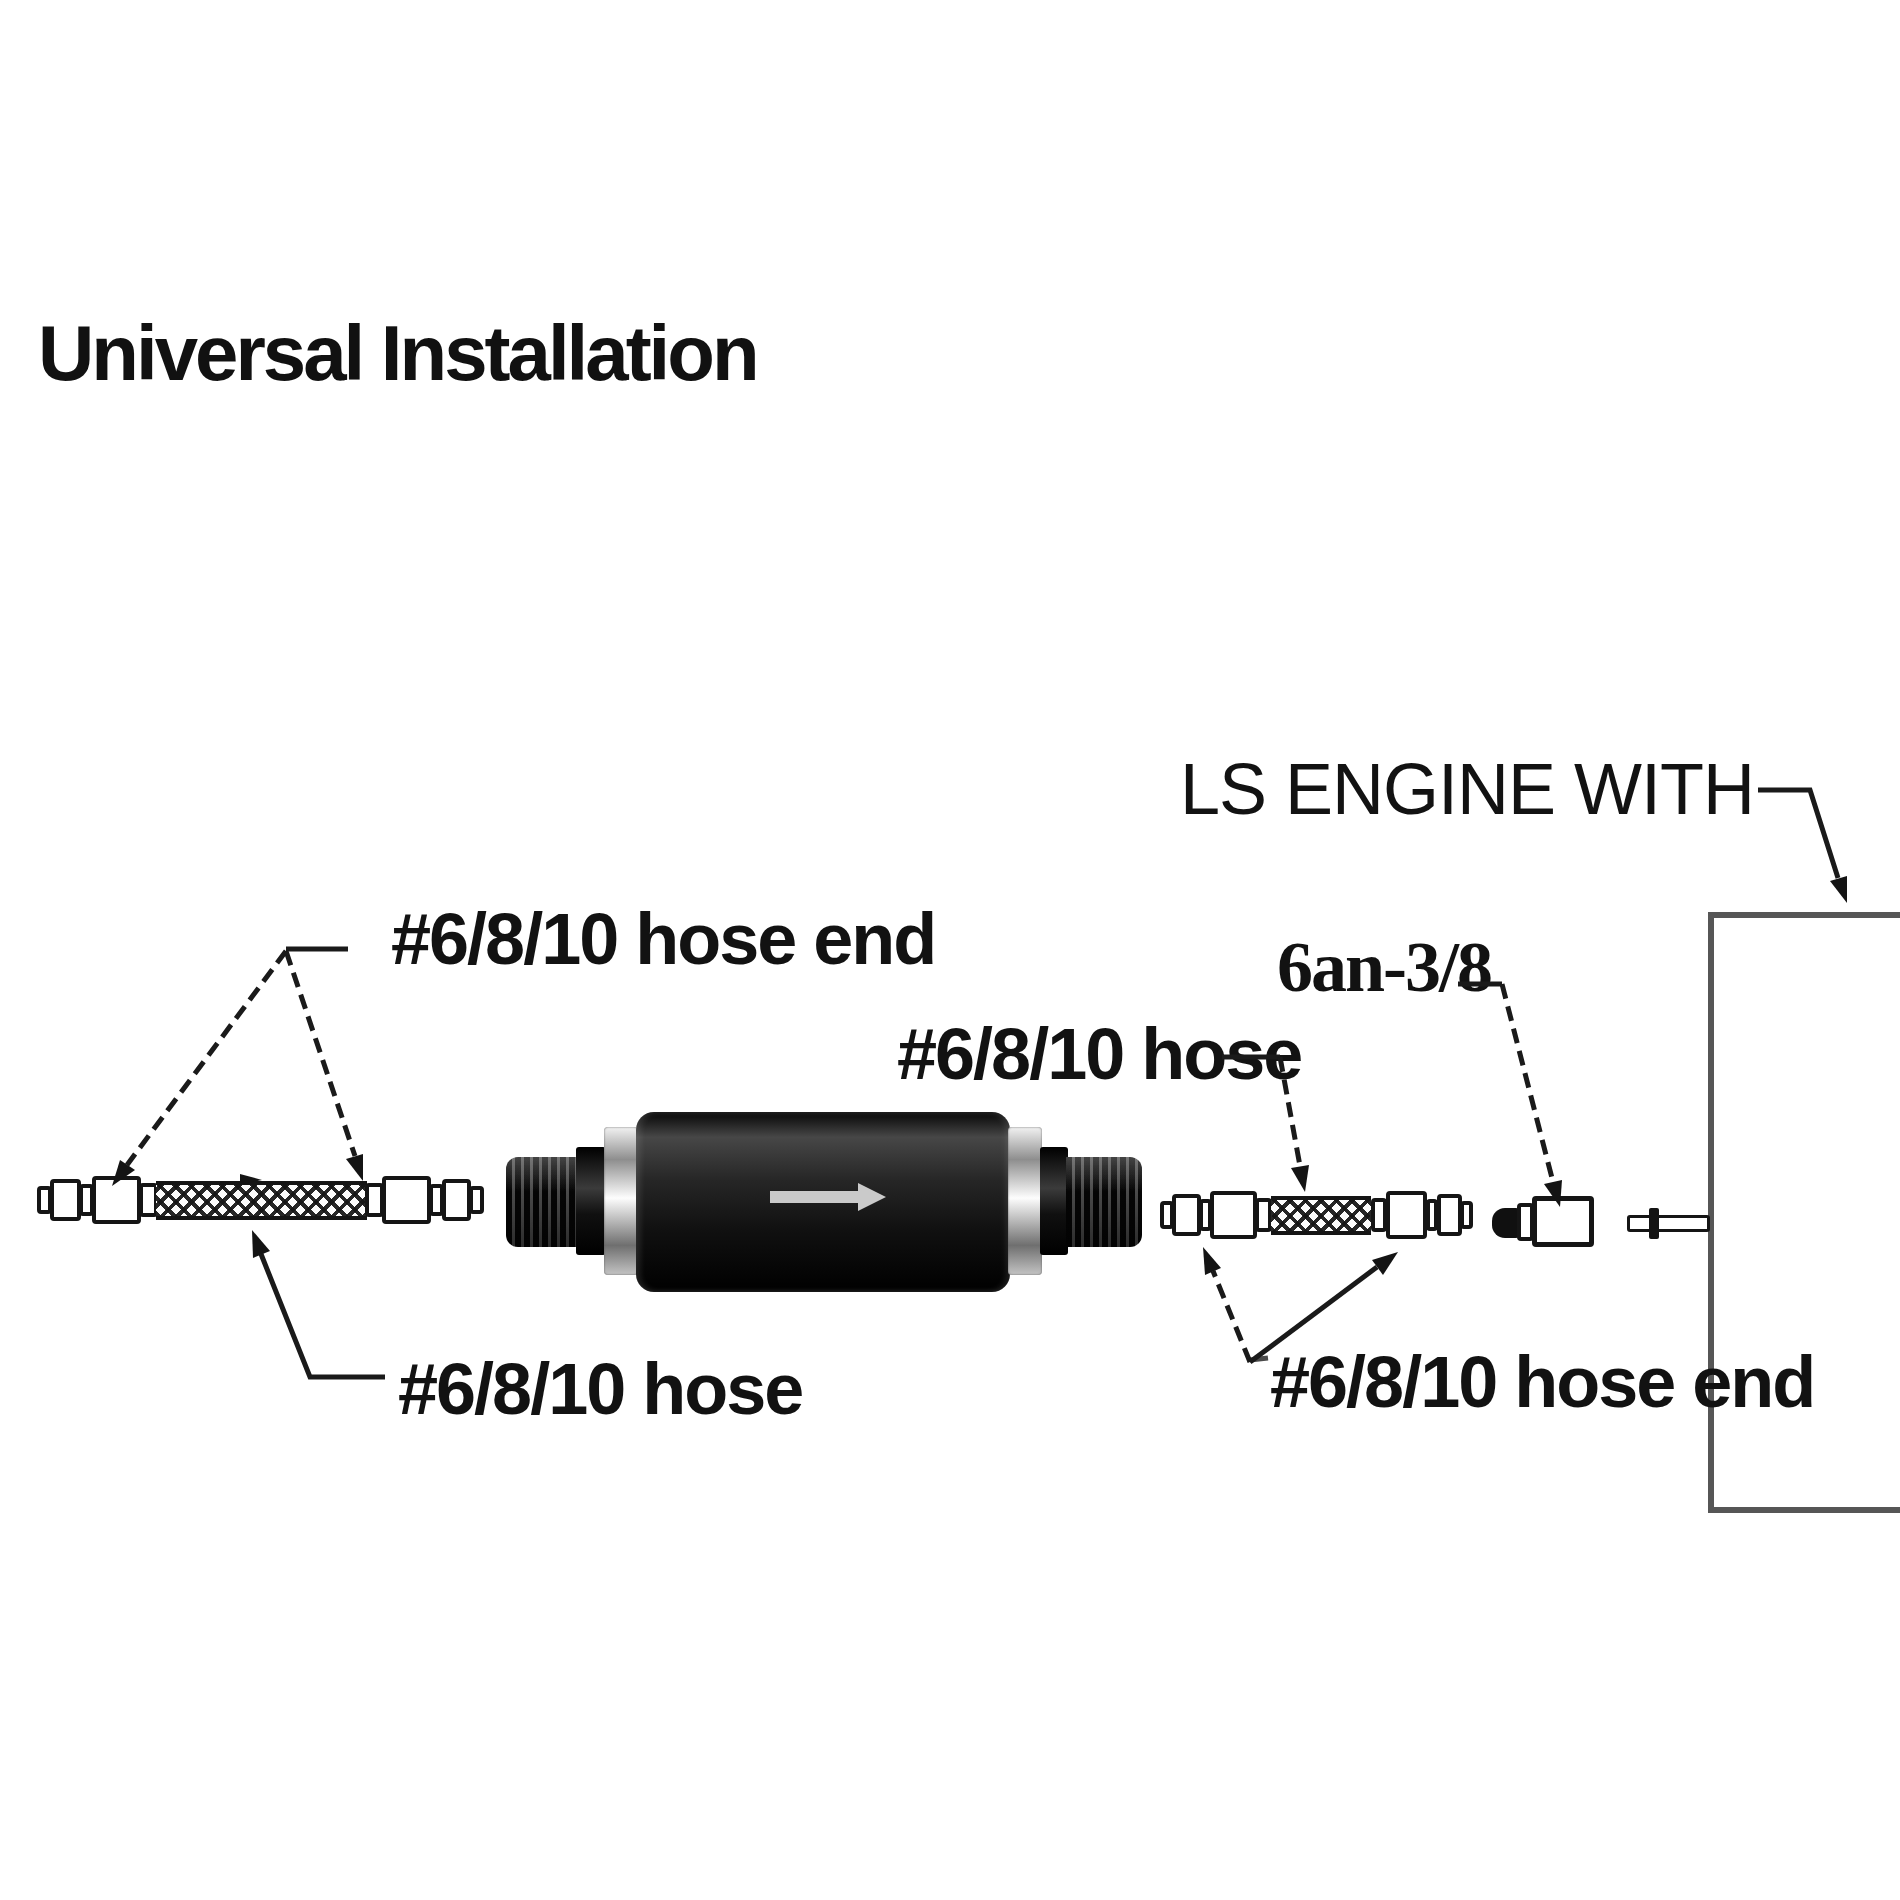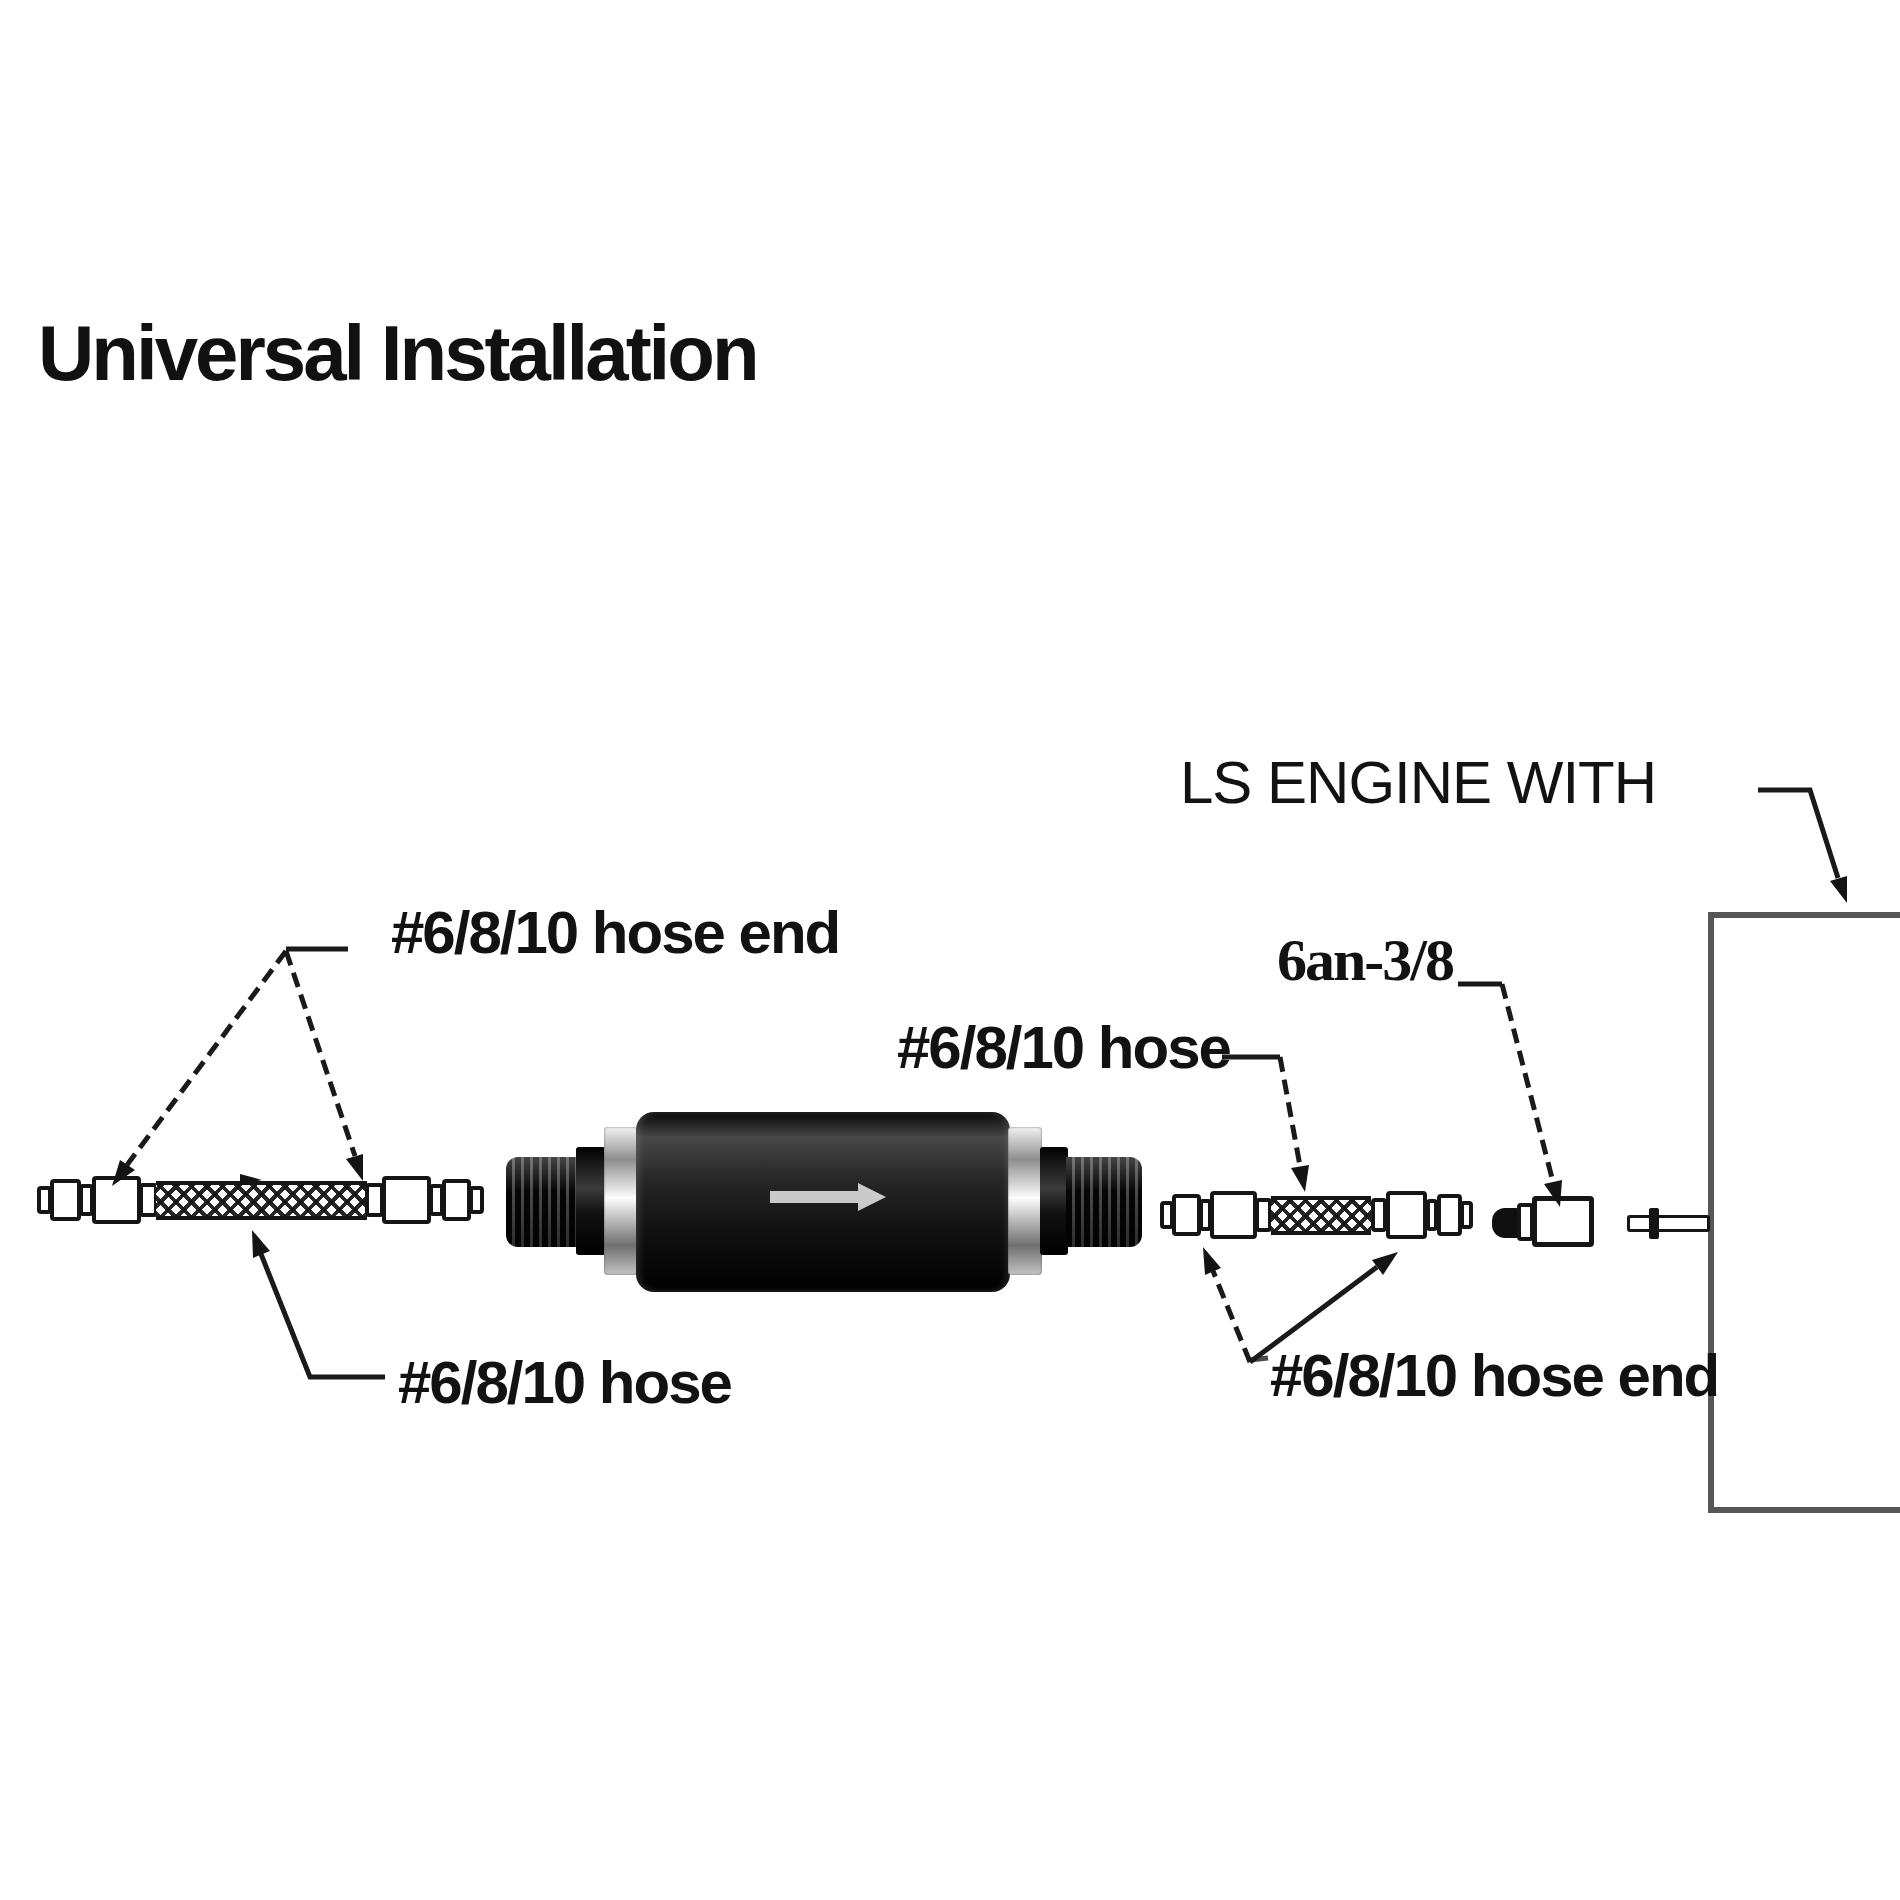--- a/index.html
+++ b/index.html
@@ -1,20 +1,20 @@
 <!DOCTYPE html>
 <html><head>
 <meta charset="utf-8">
 <style>
   html,body{margin:0;padding:0;background:#fff;}
   .canvas{position:relative;width:1900px;height:1900px;background:#ffffff;overflow:hidden;
           font-family:"Liberation Sans","DejaVu Sans",sans-serif;border-radius:7px;}
   .abs{position:absolute;box-sizing:border-box;}
   .title{font-size:78px;font-weight:bold;color:#111;letter-spacing:-3px;white-space:nowrap;}
-  .lbl{font-size:60px;font-weight:bold;color:#121212;letter-spacing:-2px;white-space:nowrap;line-height:1.13;}
+  .lbl{font-size:72px;font-weight:bold;color:#121212;letter-spacing:-2px;white-space:nowrap;line-height:1.13;}
   .lbl.thin{font-weight:normal;letter-spacing:-1px;}
   
   .engine-box{border-left:6px solid #565656;border-top:6px solid #565656;border-bottom:6px solid #565656;}
   
   .outl{background:#fff;border:4px solid #151515;border-radius:4px;}
   .outl.thick{border-width:5px;}
   .braid{border-top:4px solid #151515;border-bottom:4px solid #151515;background:
      repeating-linear-gradient(45deg,rgba(20,20,20,.92) 0 4px,transparent 4px 11px),
      repeating-linear-gradient(-45deg,rgba(20,20,20,.92) 0 4px,transparent 4px 11px),#fcfcfc;}
   

